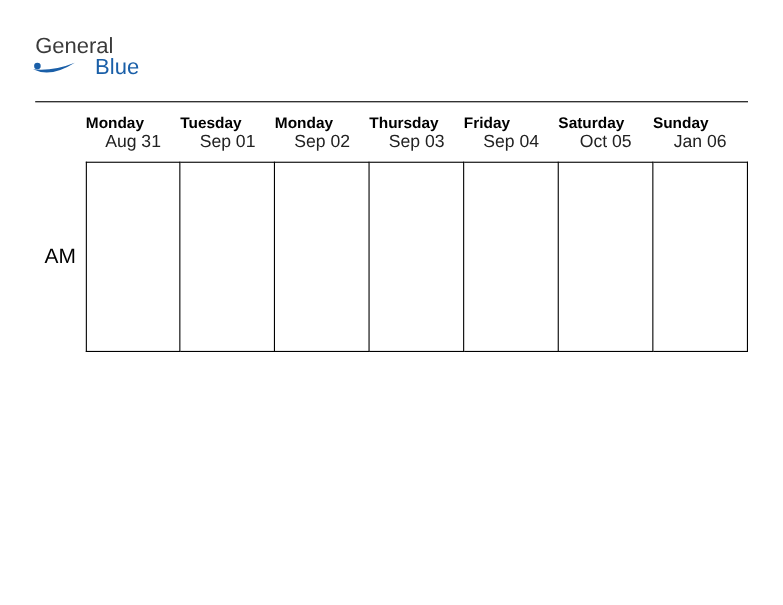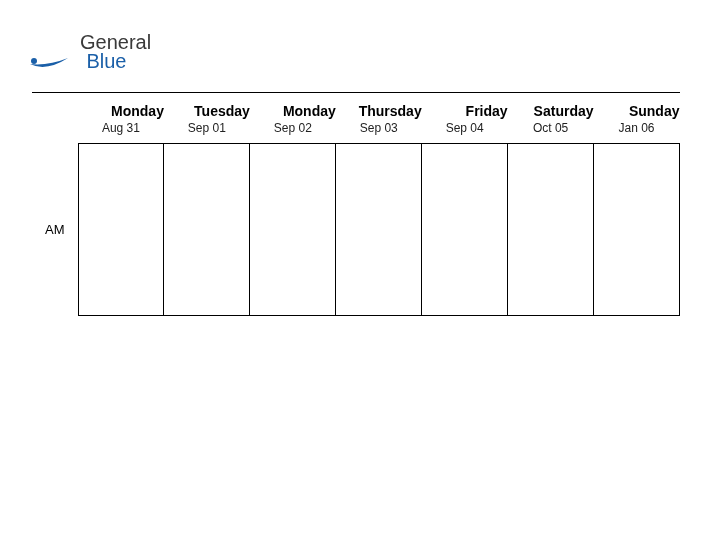--- a/index.html
+++ b/index.html
@@ -18,21 +18,20 @@
       align-items: flex-start;
       margin-bottom: 14px;
     }
     .logo {
       margin-top: 2px;
     }
     .logo-text {
       font-size: 20px;
       font-weight: 400;
       line-height: 1;
-      margin-left: 48px;
     }
     .logo-general {
       color: #3a3a3a;
       display: inline-block;
     }
     .logo-blue {
       color: #1a5fa8;
       display: inline-block;
       margin-left: 12px;
       position: relative;
@@ -67,41 +66,41 @@
     }
     table.calendar {
       width: 100%;
       border-collapse: collapse;
       table-layout: fixed;
     }
     table.calendar col.rowlabel-col { width: 46px; }
     table.calendar th {
       padding-top: 6px;
       padding-bottom: 2px;
-      text-align: right;
+      text-align: left;
       font-weight: 700;
       font-size: 14px;
       border: none;
     }
     table.calendar td.date-row {
       text-align: center;
-      font-size: 12px;
+      font-size: 16px;
       font-weight: 400;
       padding-bottom: 8px;
       border: none;
       color: #222;
     }
     table.calendar td.cell {
       border: 1px solid #000;
       height: 172px;
     }
     table.calendar td.rowlabel {
       border: none;
       text-align: center;
-      font-size: 13px;
+      font-size: 19px;
       font-weight: 400;
       vertical-align: middle;
     }
     .header-row th:first-child,
     .date-row-tr td:first-child {
       border: none;
     }
   </style>
 </head>
 <body>

